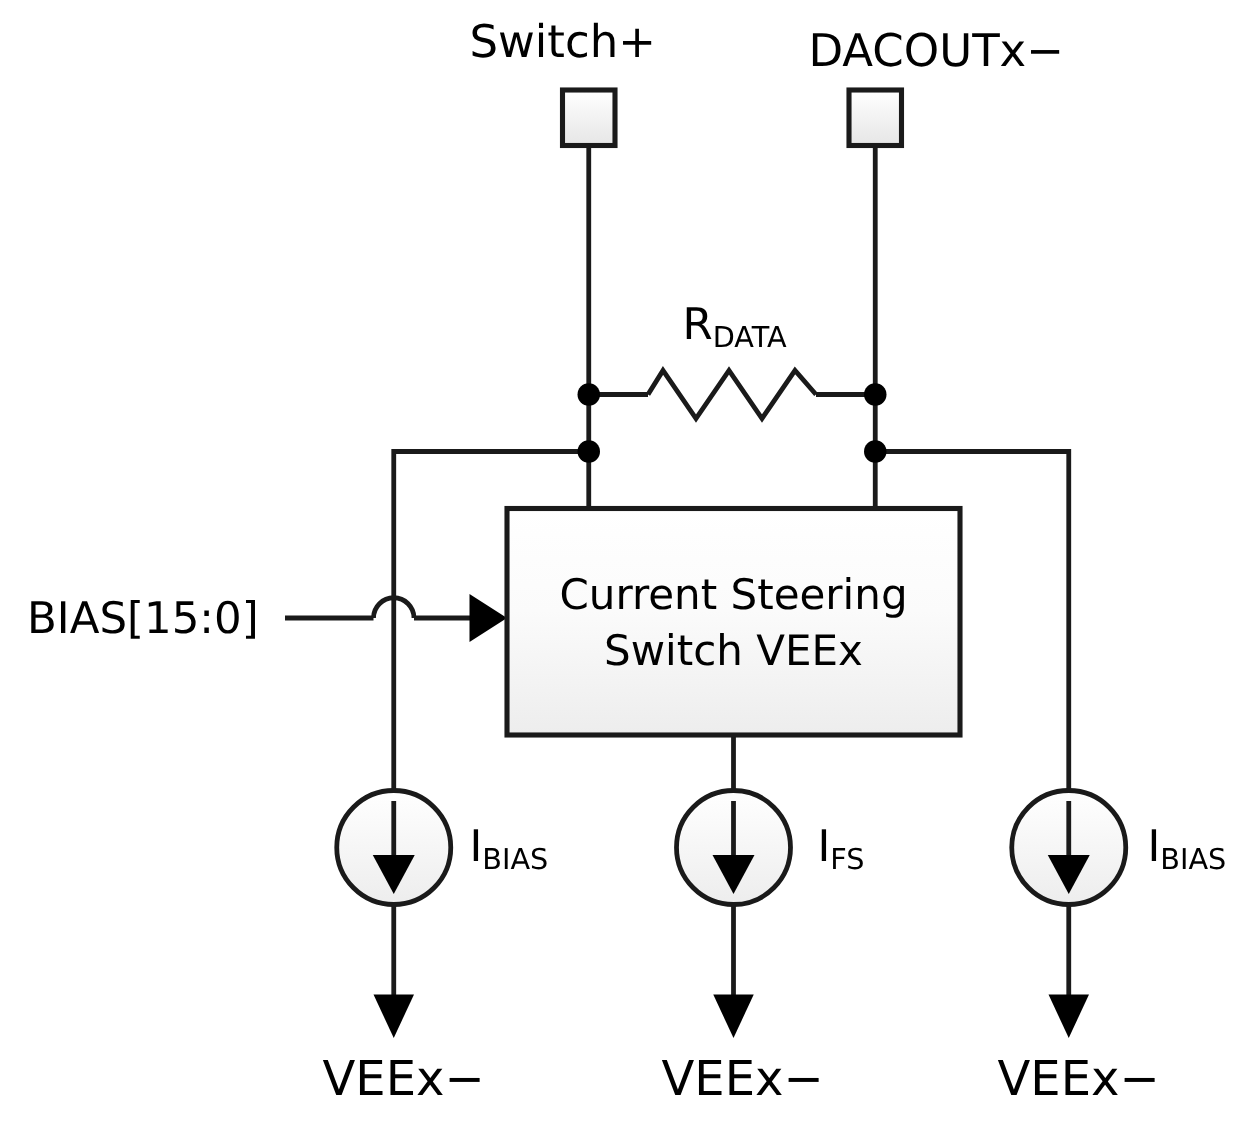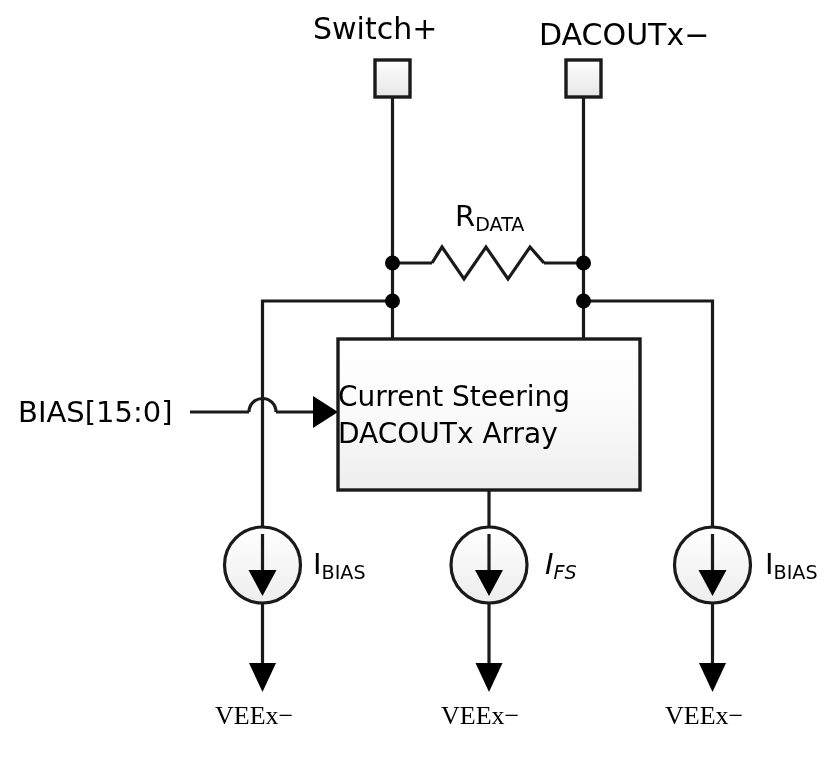--- a/index.html
+++ b/index.html
@@ -33,25 +33,25 @@
     font-family: "DejaVu Sans", sans-serif;
     line-height: 1;
   }
   .lbl-top {
     font-size: 30px;
   }
   .lbl-data {
     font-size: 29px;
   }
   .lbl-rail {
-    font-size: 26px;
-    font-family: Liberation Serif, serif;
+    font-size: 32px;
   }
   .lbl-block {
     font-size: 28px;
+    text-align: center;
     width: 302px;
     line-height: 1.32;
   }
   .sub-wrap {
     font-size: 29px;
   }
   .sub-wrap sub {
     font-size: 0.66em;
     vertical-align: baseline;
     position: relative;
@@ -149,28 +149,28 @@
     </g>
   </svg>
 
   <div class="lbl lbl-top" style="left:313px; top:14px;">Switch+</div>
   <div class="lbl lbl-top" style="left:524px; top:20px;margin-left:15px;">DACOUTx−</div>
 
   <div class="lbl sub-wrap" style="left:455px; top:202px;"><span>R</span><sub>DATA</sub></div>
 
   <div class="lbl lbl-block" style="left:338px; top:379px;">
     <div>Current Steering</div>
-    <div>DACOUTx Array</div>
+    <div>Switch VEEx</div>
   </div>
 
   <div class="lbl lbl-data" style="left:18px; top:398px;">BIAS[15:0]</div>
 
   <div class="lbl sub-wrap" style="left:313px; top:550px;"><span>I</span><sub>BIAS</sub></div>
 
-  <div class="lbl sub-wrap" style="left:545px; top:550px;font-style:italic;"><span>I</span><sub>FS</sub></div>
+  <div class="lbl sub-wrap" style="left:545px; top:550px;"><span>I</span><sub>FS</sub></div>
 
   <div class="lbl sub-wrap" style="left:765px; top:550px;"><span>I</span><sub>BIAS</sub></div>
 
   <div class="lbl lbl-rail" style="left:215px; top:703px;">VEEx−</div>
   <div class="lbl lbl-rail" style="left:441px; top:703px;">VEEx−</div>
   <div class="lbl lbl-rail" style="left:665px; top:703px;">VEEx−</div>
 
 </div>
 
 </body></html>

